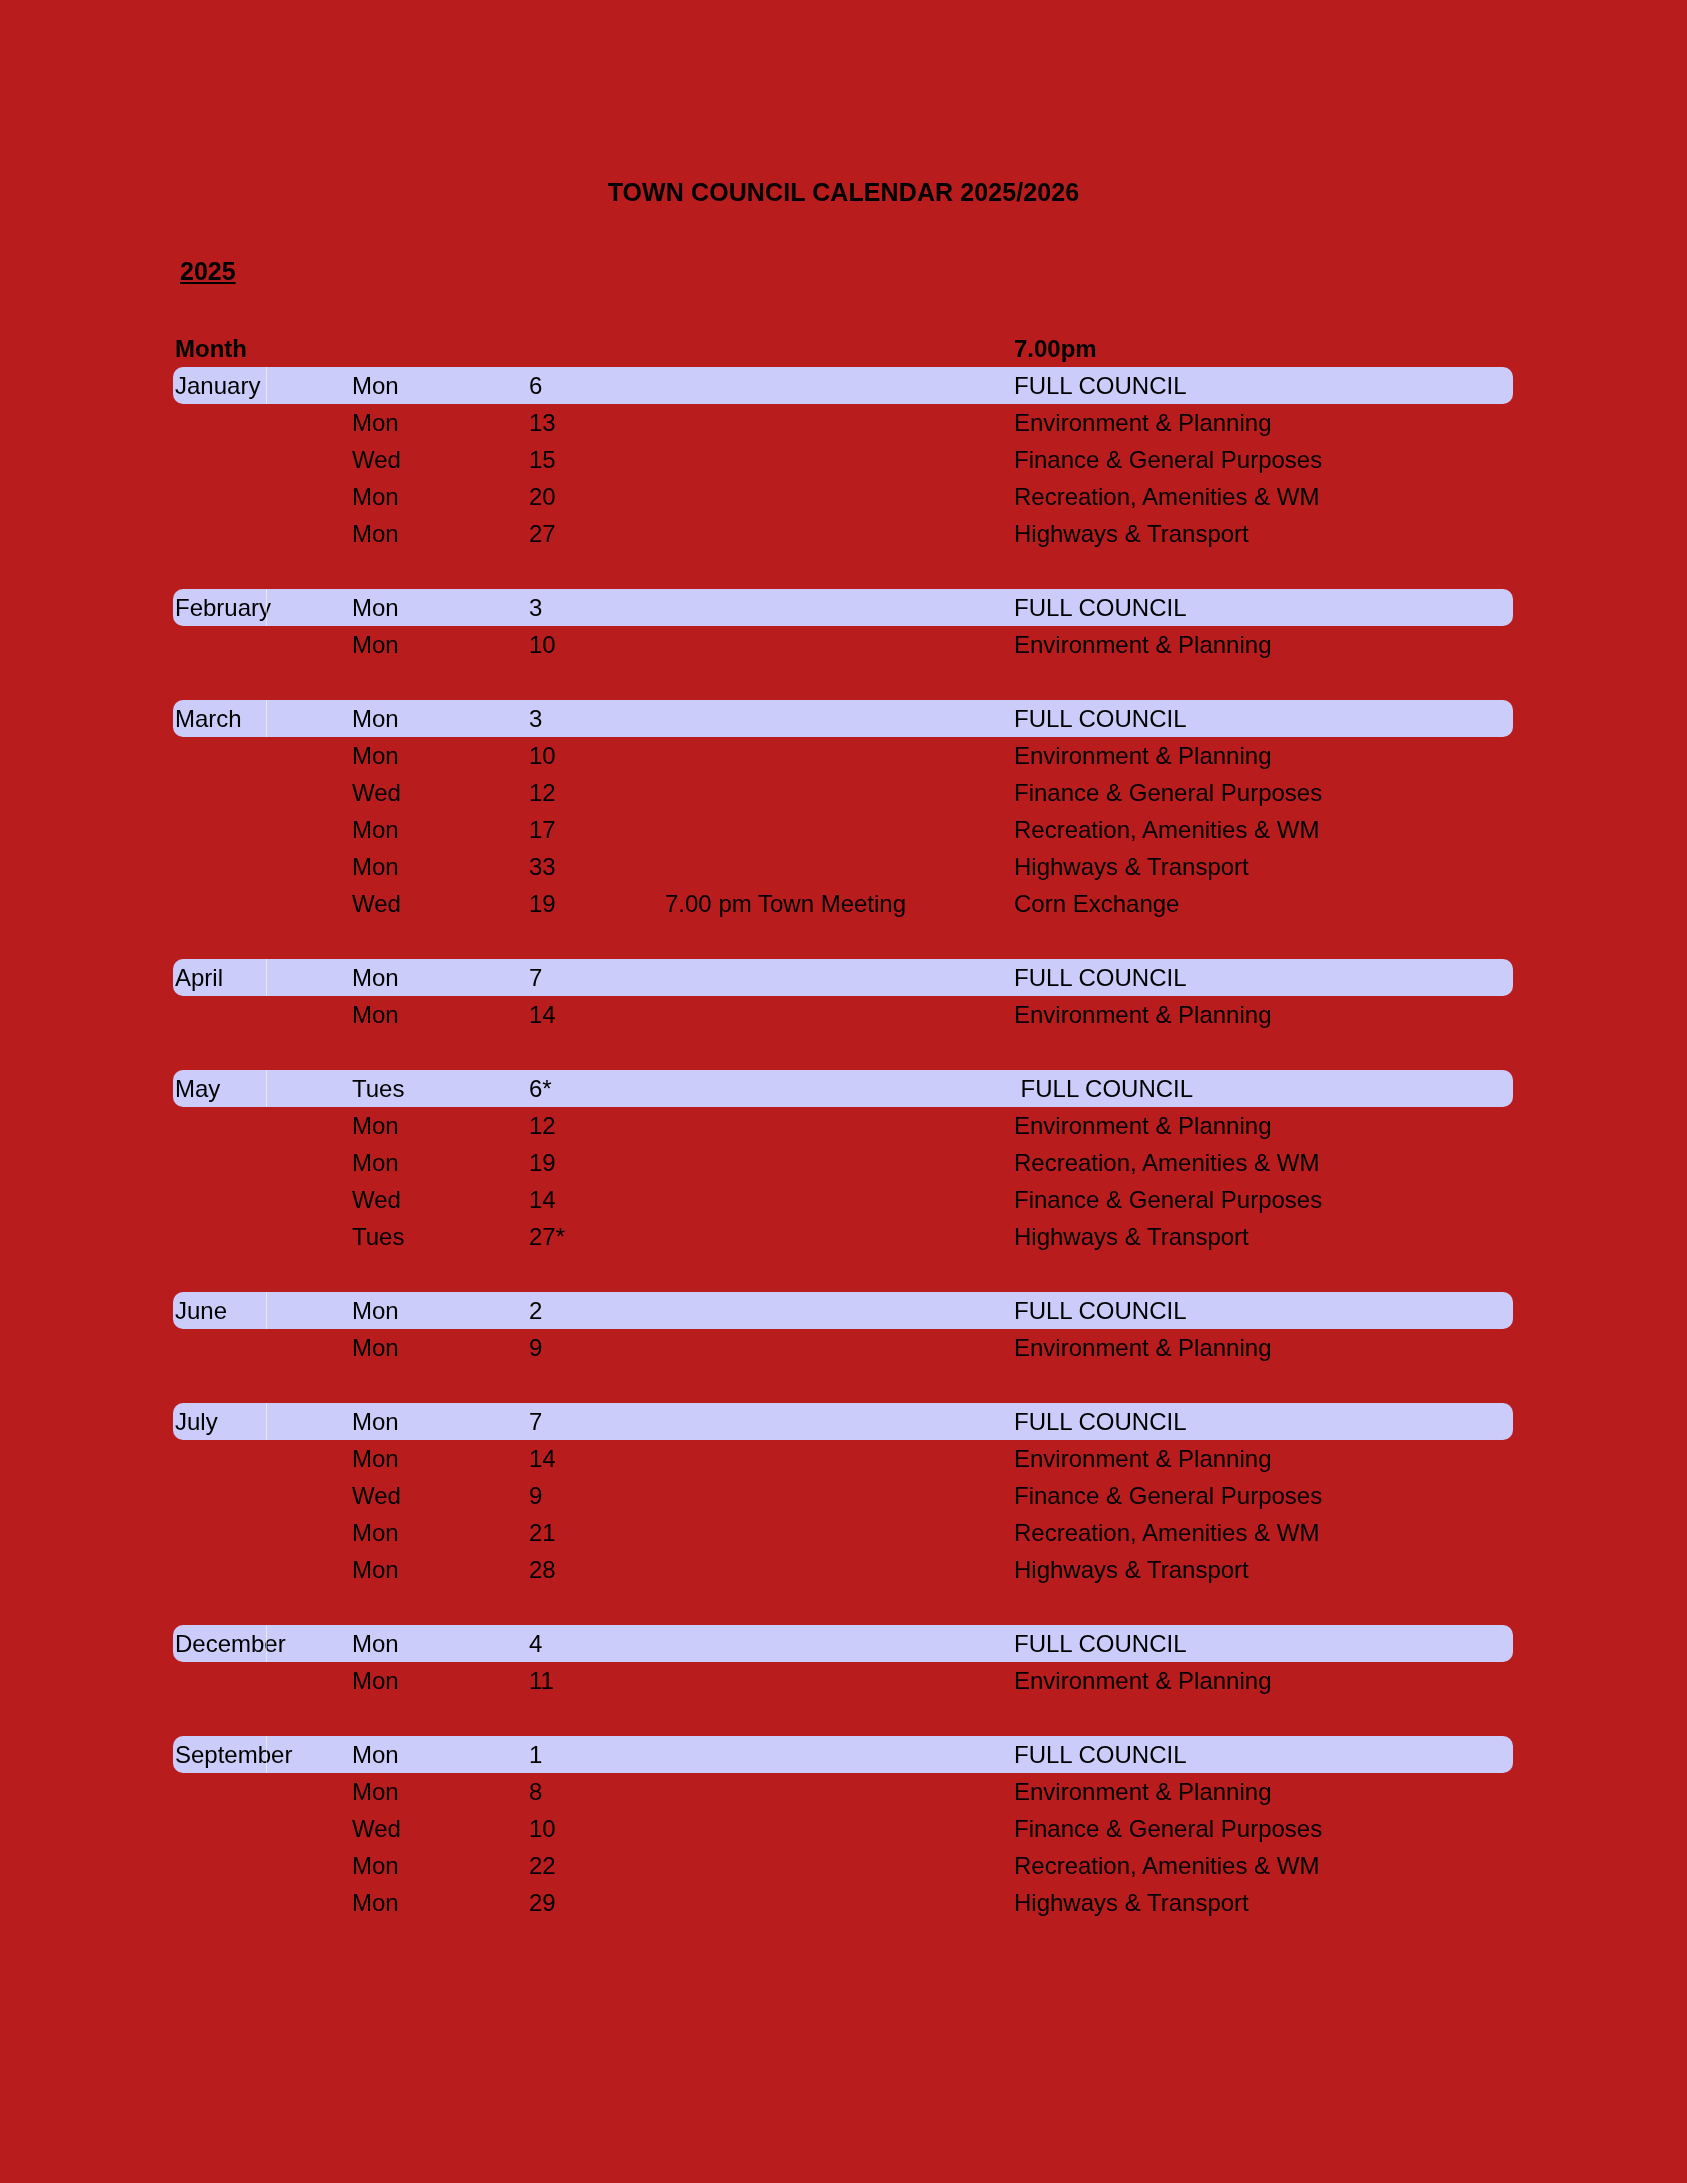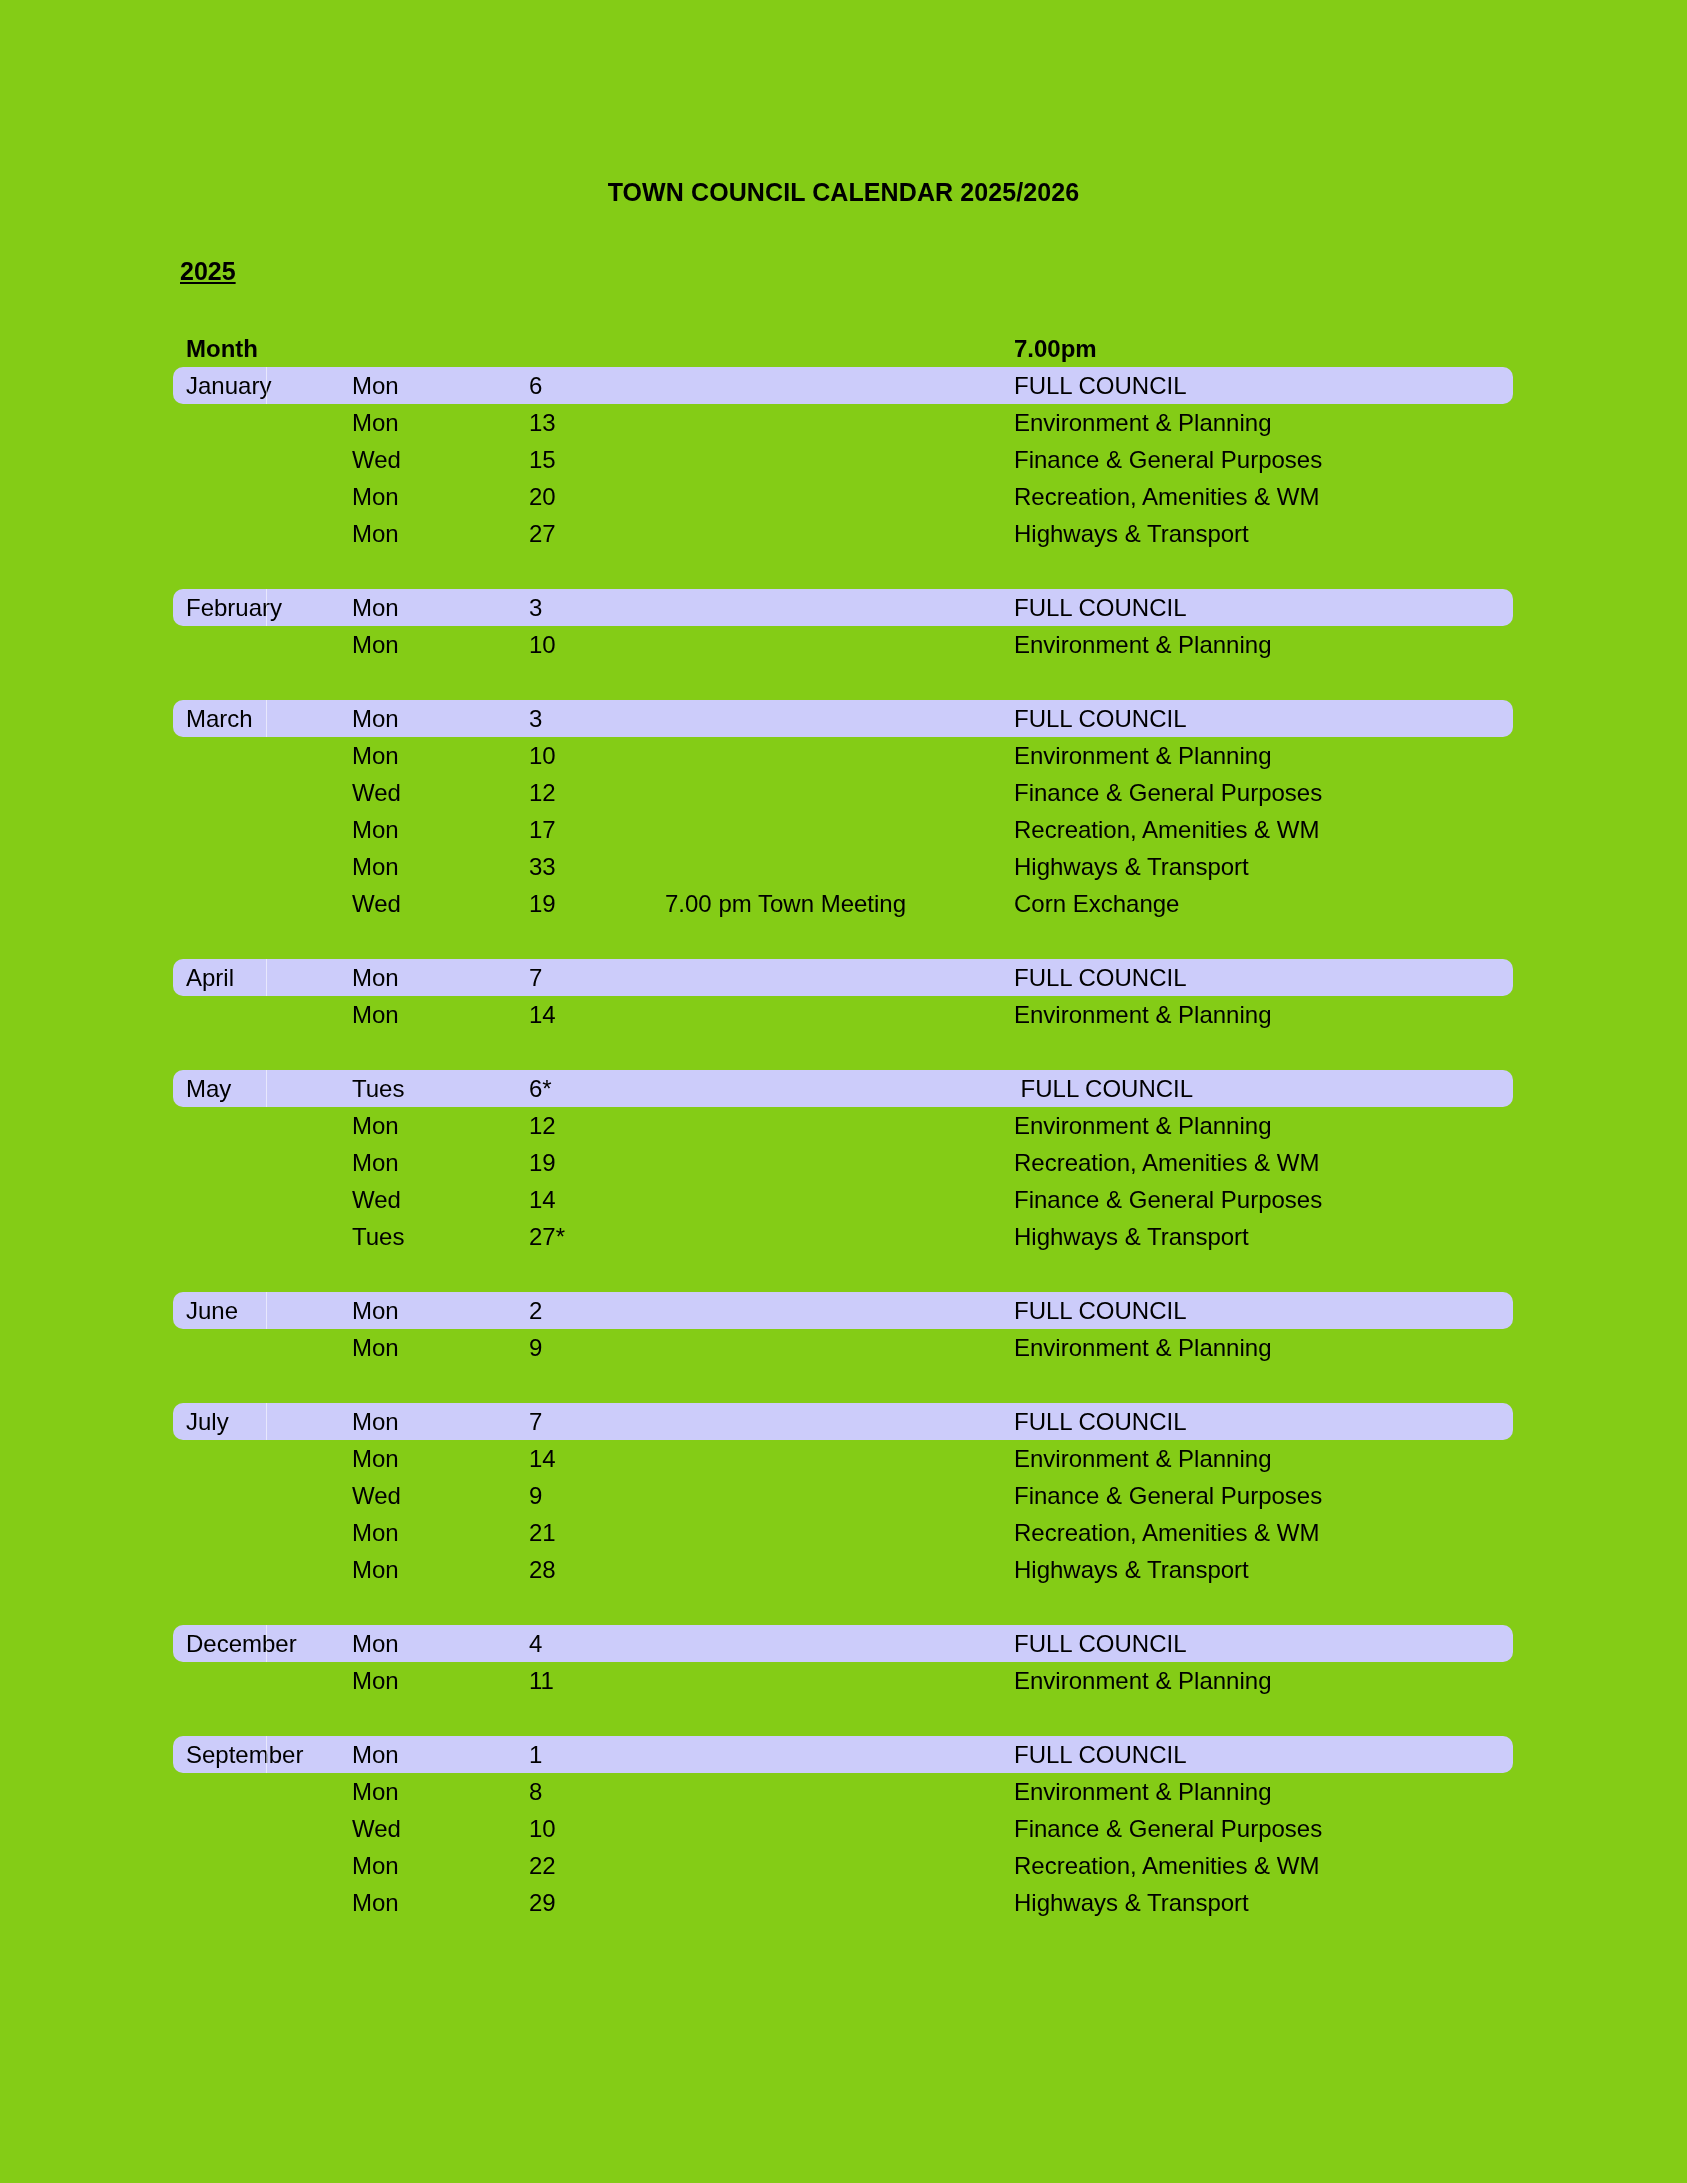--- a/index.html
+++ b/index.html
@@ -13,21 +13,21 @@
     height: 2183px;
     font-family: "Liberation Sans", sans-serif;
     color: #000000;
     -webkit-font-smoothing: antialiased;
   }
 
   .page {
     position: relative;
     width: 1687px;
     height: 2183px;
-    background: #84cc16;
+    background: #b91c1c;
     box-sizing: border-box;
   }
 
   
   .doc-title {
     position: absolute;
     left: 0;
     top: 180px;
     width: 1687px;
     text-align: center;
@@ -80,21 +80,21 @@
     left: 93px;
     top: 0;
     bottom: 0;
     width: 1.3px;
     background: #ffffff;
     opacity: 0.55;
   }
 
   .c-month {
     position: absolute;
-    left: 13px;
+    left: 2px;
     top: 0;
     width: 86px;
     overflow: visible;
   }
   .c-day {
     position: absolute;
     left: 179px;
     top: 0;
     width: 132px;
   }

